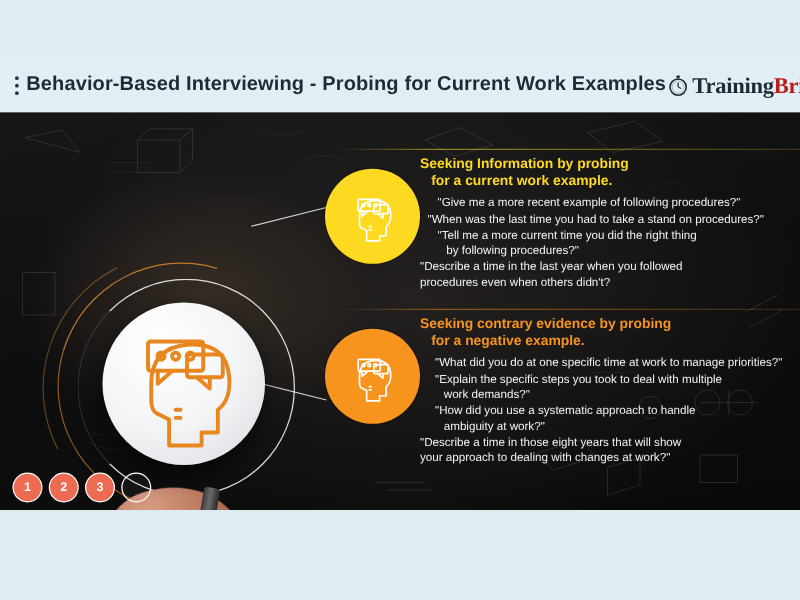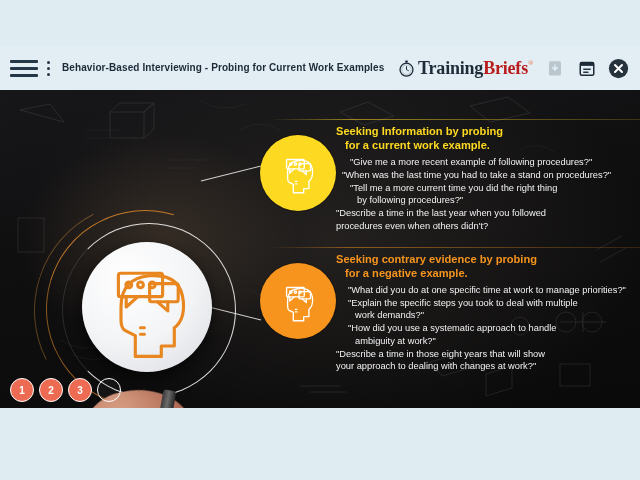--- a/index.html
+++ b/index.html
@@ -15,21 +15,21 @@
     position:absolute;left:0;top:46px;width:640px;height:44px;
     background:#e3eef4;display:flex;align-items:center;
   }
   .hamburger{margin-left:10px;width:28px;display:flex;flex-direction:column;
     justify-content:center;gap:4px;cursor:pointer;}
   .hamburger span{display:block;height:3px;background:#243746;border-radius:1px;}
   .kebab{width:16px;display:flex;flex-direction:column;align-items:center;gap:3px;
     margin-left:2px;cursor:pointer;}
   .kebab i{display:block;width:3px;height:3px;border-radius:50%;background:#243746;}
   .titles{margin-left:6px;line-height:1.12;}
-  .title-main{font-size:10px;font-weight:bold;color:#1d2b38;letter-spacing:.1px;white-space:nowrap;}
+  .title-main{font-size:16px;font-weight:bold;color:#1d2b38;letter-spacing:.1px;white-space:nowrap;}
   .title-sub{font-size:10.2px;font-weight:bold;color:#ec6b52;margin-top:2px;}
 
   .header-right{margin-left:auto;display:flex;align-items:center;gap:11px;margin-right:11px;}
 
   .logo{display:flex;align-items:center;gap:2px;}
   .logo-watch{width:19px;height:19px;position:relative;}
   .logo-text{font-family:"Liberation Serif", serif;font-size:18px;font-weight:bold;
     color:#1d2b38;letter-spacing:-.2px;display:flex;align-items:flex-start;}
   .logo-text .briefs{color:#b91c1c;}
   .logo-text .reg{font-size:7px;margin-top:1px;color:#ef7f52;}

